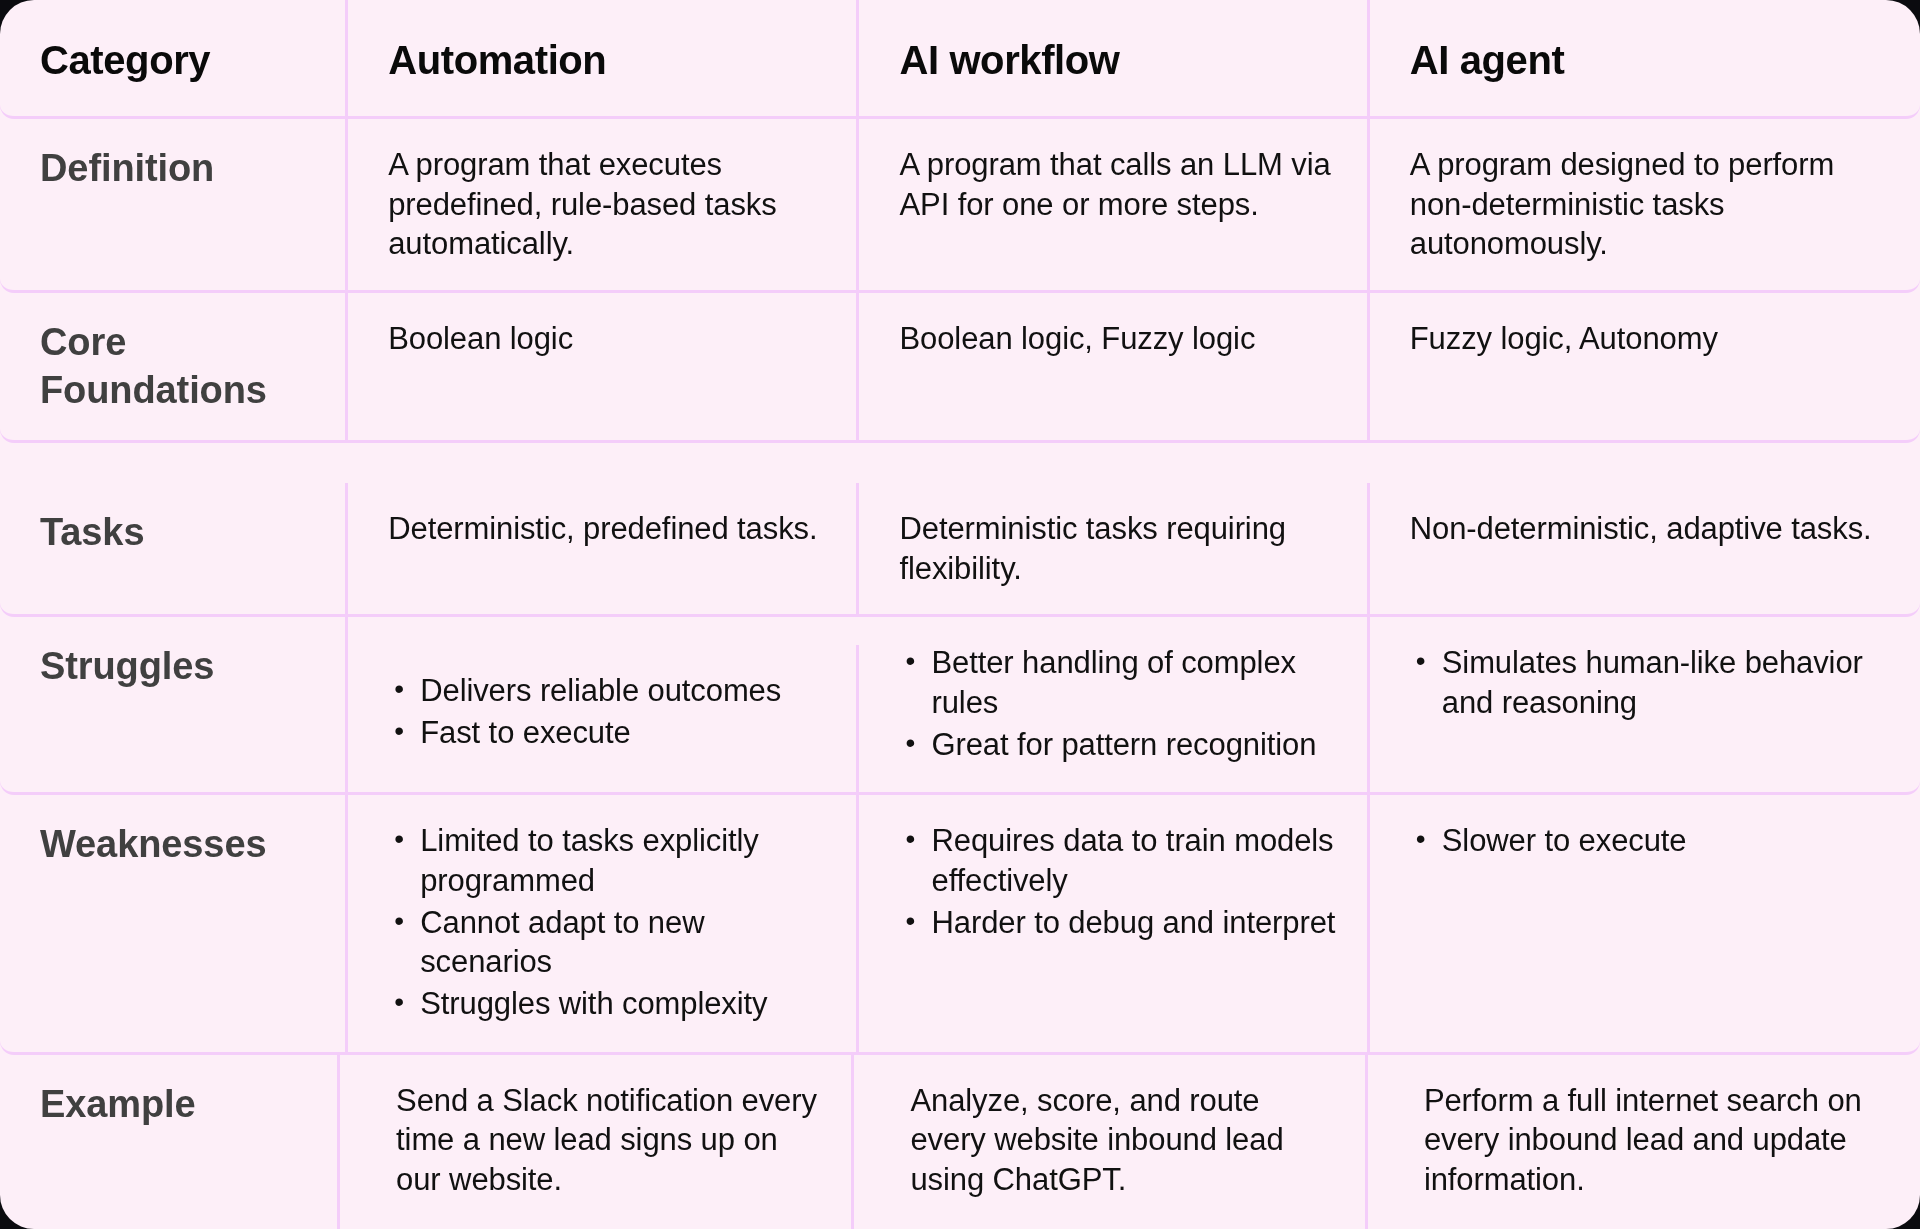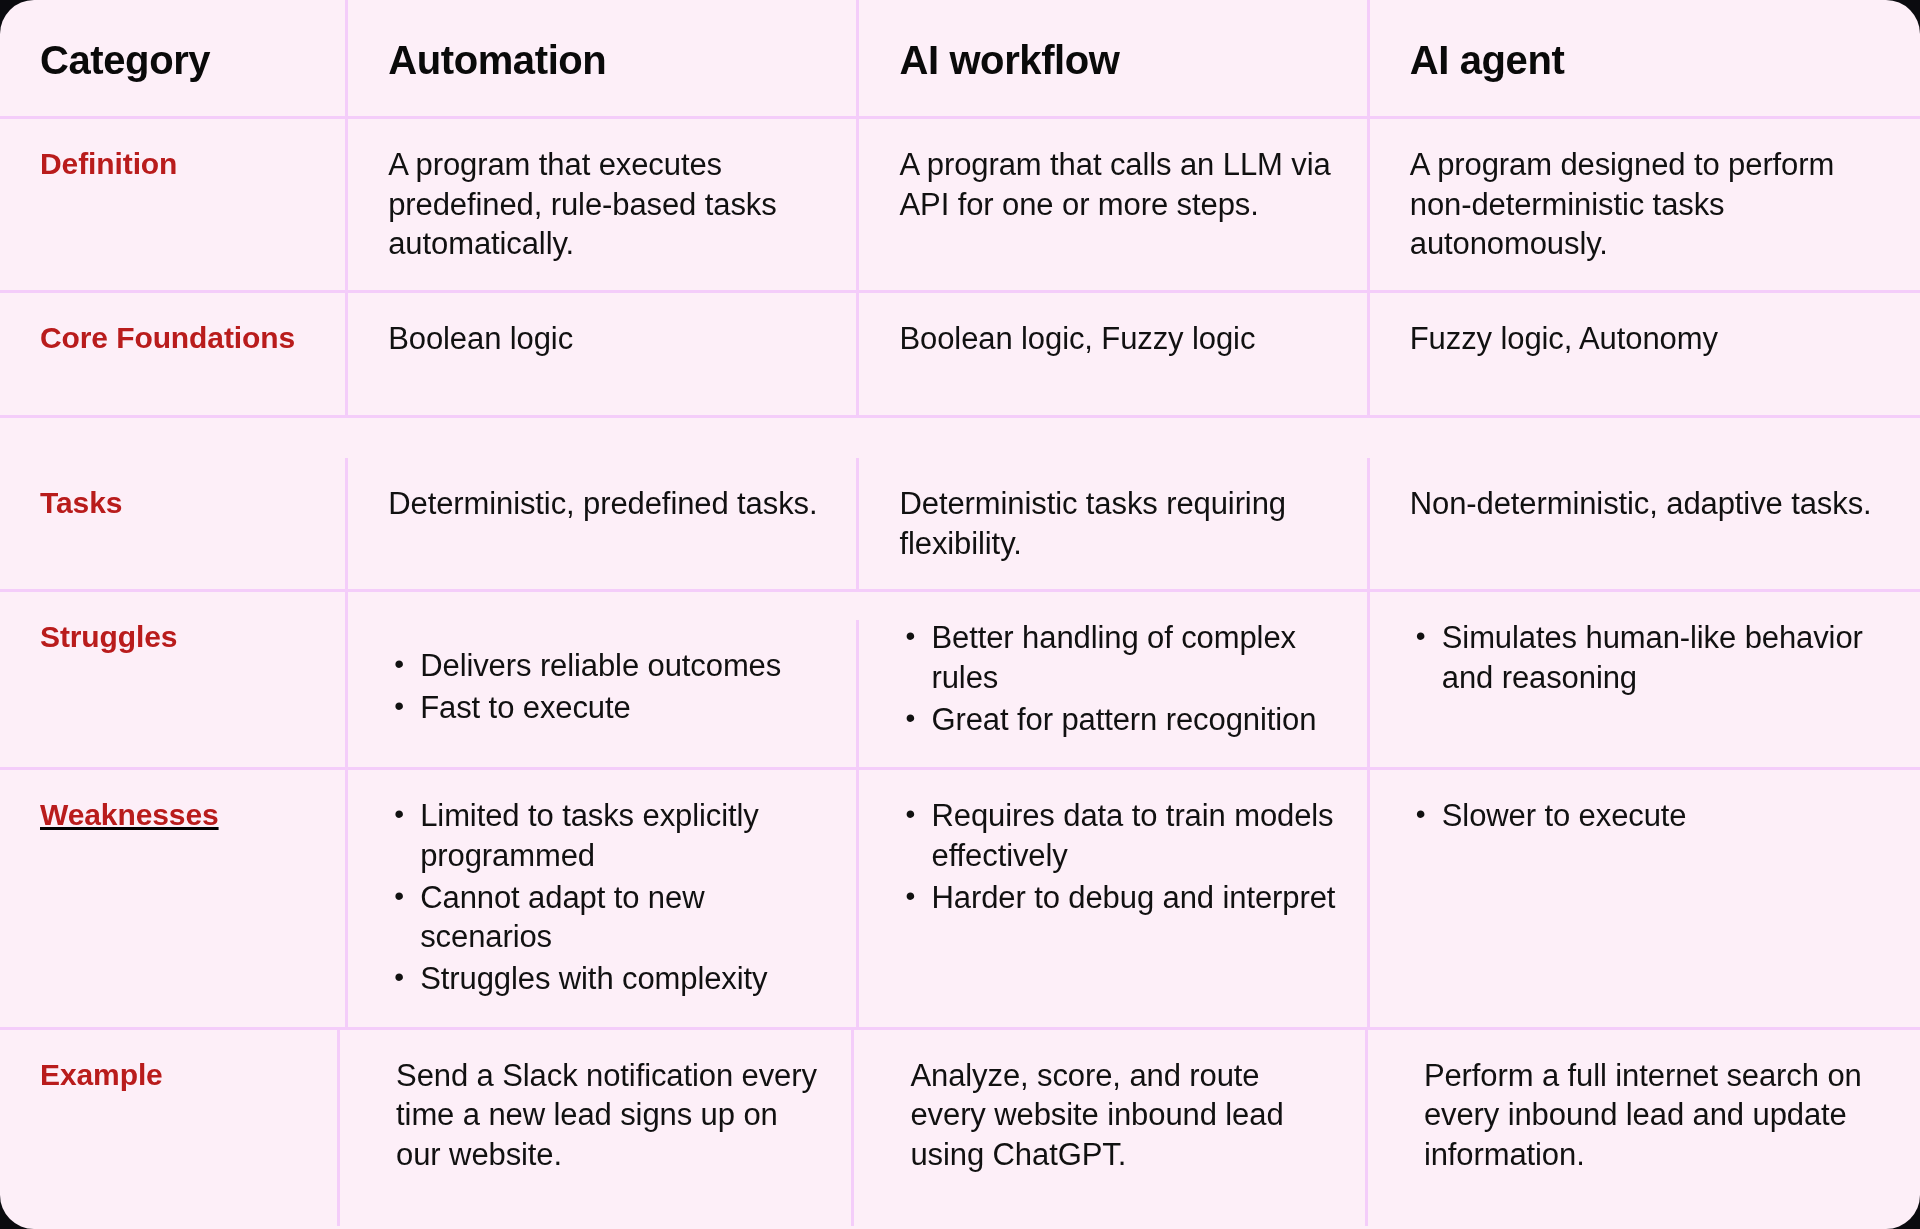--- a/index.html
+++ b/index.html
@@ -17,20 +17,21 @@
     border-radius:34px;
     overflow:hidden;
     display:flex;
     flex-direction:column;
   }
   .row {
     display:flex;
     width:100%;
     border-bottom:3px solid #f4cdfa;
     flex:0 0 auto;
+    border-radius:14px;
   }
   .row:last-child { border-bottom:none; }
   .cell {
     border-right:3px solid #f4cdfa;
     padding:26px 26px 26px 40px;
     display:flex;
     flex-direction:column;
     justify-content:flex-start;
     overflow:hidden;
   }
@@ -44,23 +45,23 @@
   #header-row { border-bottom:3px solid #f4cdfa; }
   #header-row .cell { padding-top:38px; padding-bottom:34px; }
   .hdr {
     font-size:40px;
     font-weight:bold;
     color:#0a0a0a;
     letter-spacing:-0.4px;
     line-height:1.1;
   }
   .rowlabel {
-    font-size:30px;
+    font-size:38px;
     font-weight:bold;
-    color:#b91c1c;
+    color:#404040;
     line-height:1.25;
     letter-spacing:-0.1px;
   }
   .para {
     font-size:31px;
     font-weight:normal;
     color:#111;
     line-height:1.28;
     letter-spacing:-0.1px;
   }
@@ -175,21 +176,21 @@
         </ul>
     </div>
     <div class="cell c3" style="border-right-color: rgb(244, 205, 250);">
       <ul class="bullets">
           <li> Simulates human-like behavior and reasoning</li>
         </ul>
     </div>
   </div>
 
   <div class="row" id="row-weaknesses" style="border-bottom-color: rgb(244, 205, 250);">
-    <div class="cell c0" style="border-right-color: rgb(244, 205, 250); text-decoration: underline;">
+    <div class="cell c0" style="border-right-color: rgb(244, 205, 250);">
       <span class="rowlabel">Weaknesses</span>
     </div>
     <div class="cell c1" style="border-right-color: rgb(244, 205, 250);">
       <ul class="bullets">
           <li>Limited to tasks explicitly programmed</li>
           <li>Cannot adapt to new scenarios</li>
           <li>Struggles with complexity</li>
         </ul>
     </div>
     <div class="cell c2" style="border-right-color: rgb(244, 205, 250);">

